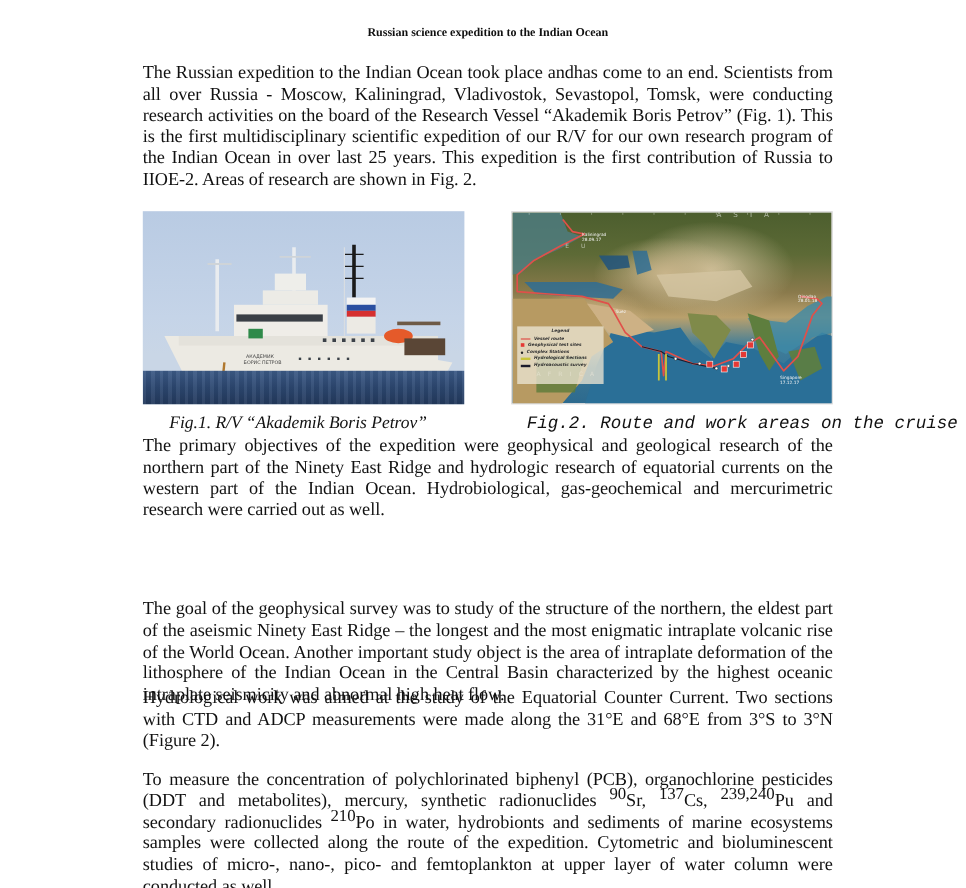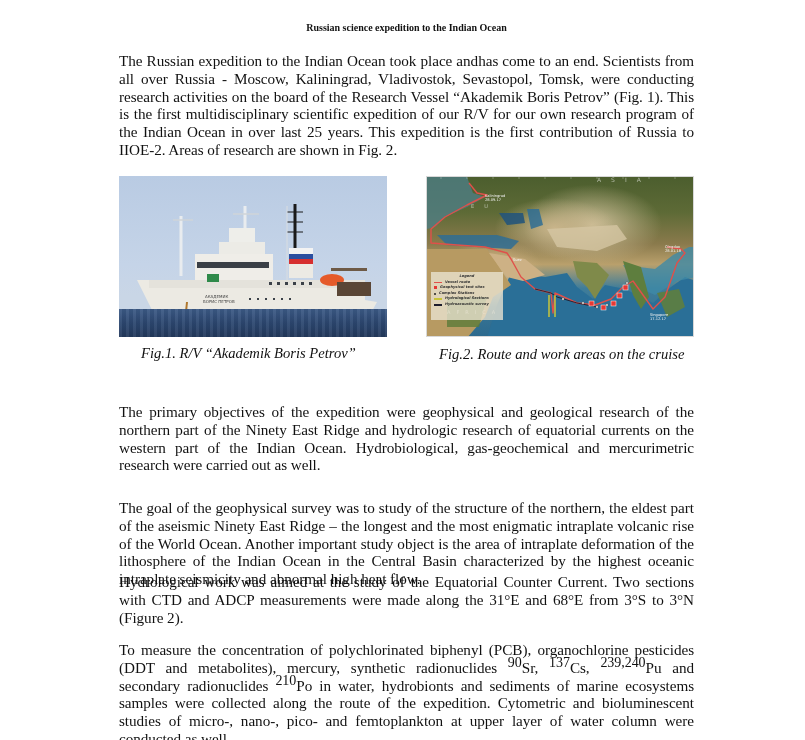--- a/index.html
+++ b/index.html
@@ -37,21 +37,21 @@
       left: 0;
       width: 575px;
       margin: 0;
       font-size: 15.2px;
       line-height: 17.8px;
       text-align: justify;
       text-align-last: left;
       letter-spacing: -0.05px;
     }
     #p1 { top: 52px; }
-    #p2 { top: 403px; }
+    #p2 { top: 363px; }
     #p3 { top: 468px; margin-top: 31px; }
     #p4 { top: 573px; }
     #p5 { top: 641px; }
 
     sup {
       font-size: 14px;
       line-height: 0;
       vertical-align: 6px;
     }
 
@@ -71,21 +71,21 @@
     }
     .caption {
       position: absolute;
       top: 169px;
       font-style: italic;
       font-size: 14.6px;
       line-height: 17px;
       white-space: nowrap;
     }
     .fig1 .caption { left: 22px; }
-    .fig2 .caption { left: 13px; top: 170px; }
+    .fig2 .caption { left: 13px; top: 170px; font-family: Liberation Mono, monospace; }
 
     
     .ship-photo {
       background: linear-gradient(180deg, #b9cbe3 0%, #c5d4e8 55%, #c9d6e6 74%);
     }
     .sea {
       position: absolute;
       left: 0; right: 0;
       bottom: 0;
       height: 28px;

